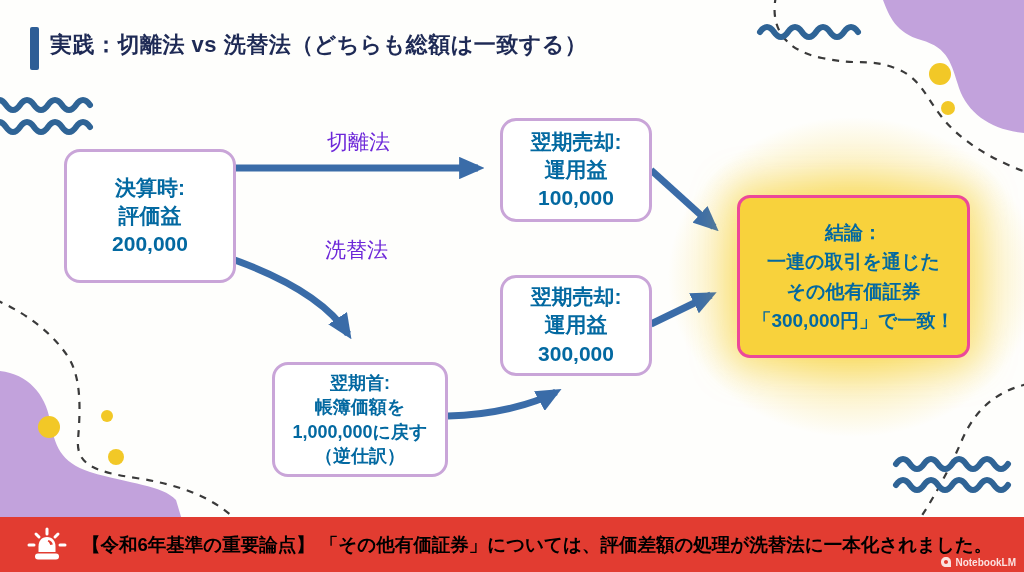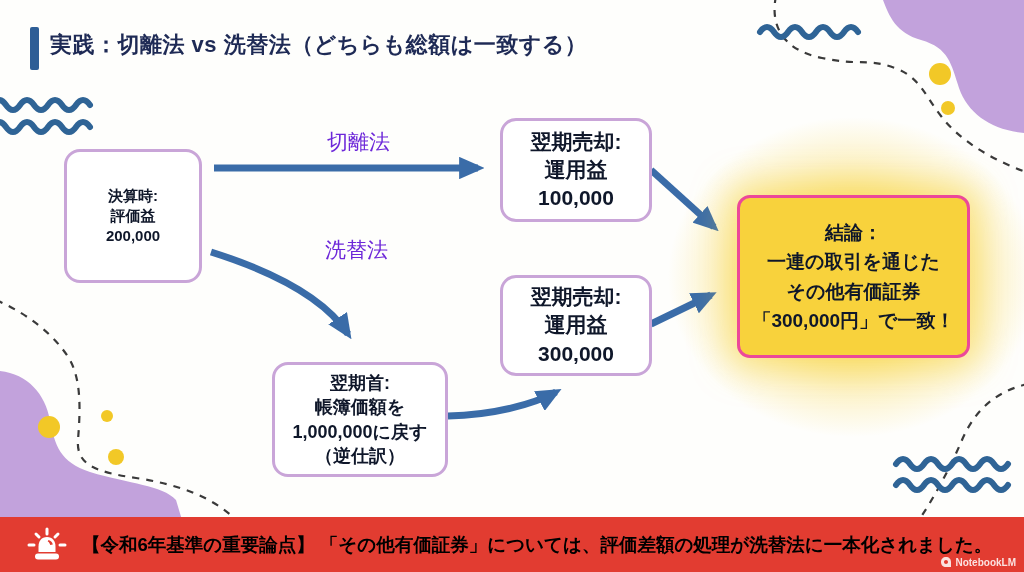--- a/index.html
+++ b/index.html
@@ -14,24 +14,24 @@
   .arrows{left:0;top:0;z-index:1;pointer-events:none;}
 
   
   .title-bar{left:30px;top:27px;width:9px;height:43px;background:#2e5e96;border-radius:2px;z-index:2;}
   .page-title{left:50px;top:30px;z-index:2;font-size:22px;font-weight:700;color:#1e2a55;letter-spacing:.5px;white-space:nowrap;}
 
   
   .node{
     z-index:2;background:#ffffff;border:3.5px solid #c9a5d8;border-radius:16px;
     display:flex;flex-direction:column;align-items:center;justify-content:center;
-    color:#0f172a;font-weight:700;text-align:center;box-sizing:border-box;
+    color:#0369a1;font-weight:700;text-align:center;box-sizing:border-box;
   }
   .node div{line-height:1.34;}
-  .n-settlement{left:64px;top:149px;width:138px;height:134px;font-size:15px;}
+  .n-settlement{left:64px;top:149px;width:172px;height:134px;font-size:21px;}
   .n-sep-sale{left:500px;top:118px;width:152px;height:104px;font-size:21px;}
   .n-wash-sale{left:500px;top:275px;width:152px;height:101px;font-size:21px;}
   .n-next-start{left:272px;top:362px;width:176px;height:115px;font-size:18px;}
   .n-conclusion{
     left:737px;top:195px;width:233px;height:163px;font-size:19px;
     background:#f8d23c;border:3px solid #ec4899;border-radius:13px;
     box-shadow:0 0 34px 10px rgba(248,213,70,.55);
   }
   .n-conclusion div{line-height:1.55;}
 

